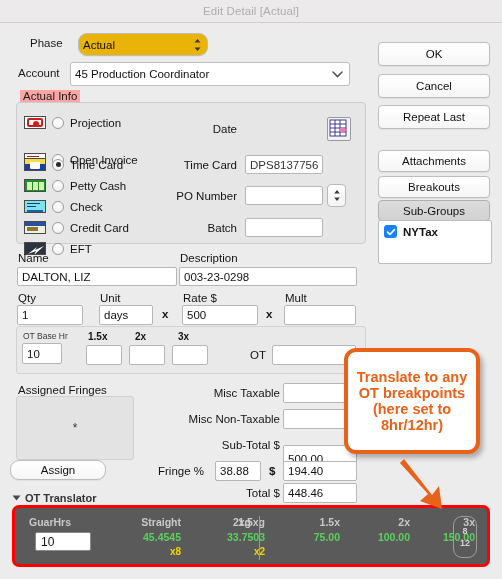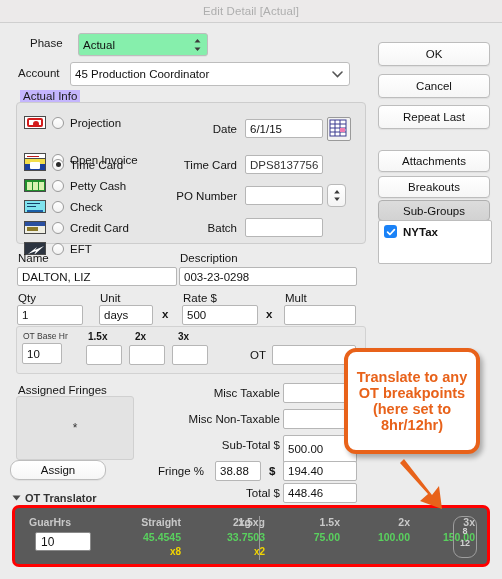--- a/index.html
+++ b/index.html
@@ -24,41 +24,41 @@
   .fld{
     background:#fff;border:1px solid #b6b6b6;border-radius:2px;
     font-size:11.5px;color:#111;box-sizing:border-box;
     display:flex;align-items:center;padding:0 4px;height:19px;
   }
   .abs{position:absolute;}
 
   
   .phase-sel{
     position:absolute;left:78px;top:33px;width:120px;height:21px;
-    background:#86efac;border:1px solid #bdbdbd;border-radius:3px;
+    background:#eab308;border:1px solid #bdbdbd;border-radius:9px;
     display:flex;align-items:center;padding:0 4px;font-size:11.5px;color:#111;
     box-shadow:0 1px 0 rgba(0,0,0,.04);
   }
   .stepper{
     position:absolute;right:5px;top:50%;transform:translateY(-50%);
     width:9px;height:14px;
   }
   .acct-sel{
     position:absolute;left:70px;top:62px;width:270px;height:22px;
     background:#fff;border:1px solid #bdbdbd;border-radius:3px;
     display:flex;align-items:center;padding:0 4px;font-size:11.5px;color:#111;
   }
   .chev{position:absolute;right:6px;top:50%;transform:translateY(-50%);}
 
   
   .grp{
     position:absolute;left:16px;top:102px;width:348px;height:140px;
     background:#e6e6e6;border:1px solid #cdcdcd;border-radius:4px;
   }
-  .grp-title{position:absolute;left:20px;top:90px;font-size:11.5px;color:#1a1a1a;background:#c4b5fd;padding:0 3px;}
+  .grp-title{position:absolute;left:20px;top:90px;font-size:11.5px;color:#1a1a1a;background:#fca5a5;padding:0 3px;}
 
   .radio-row{position:absolute;left:24px;display:flex;align-items:center;height:17px;}
   .ico{width:22px;height:13px;border:1px solid #4a4a4a;box-sizing:border-box;
        margin-right:6px;display:block;position:relative;overflow:hidden;}
   .radio{
     width:12px;height:12px;border-radius:50%;
     background:linear-gradient(#ffffff,#f2f2f2);
     border:1px solid #9b9b9b;box-sizing:border-box;margin-right:6px;
     position:relative;flex:none;
   }
@@ -249,21 +249,20 @@
     <span class="ico" style="background:#2c3440;">
       <svg width="22" height="13" viewBox="0 0 22 13">
           <path d="M3 10 L12 3 L10 6 L19 2 L9 11 L11 7 Z" fill="#fff"></path>
         </svg>
     </span>
     <span class="radio"></span>
     <span class="rlabel">EFT</span>
   </div>
 
   <div class="grp-lbl" style="left:175px;top:123px;width:62px;">Date</div>
-  <div class="fld" style="position:absolute;left:245px;top:119px;width:78px;">6/1/15</div>
   <div style="position:absolute;left:327px;top:117px;width:22px;height:22px;background:#f2f2f2;border:1px solid #9a9a9a;border-radius:2px;">
     <svg width="20" height="20" viewBox="0 0 20 20" style="display:block;">
       <rect x="2" y="2" width="16" height="16" fill="#fff" stroke="#3b3b8f" stroke-width="1"></rect>
       <line x1="2" y1="6" x2="18" y2="6" stroke="#3b3b8f" stroke-width="1"></line>
       <line x1="2" y1="10" x2="18" y2="10" stroke="#3b3b8f" stroke-width="1"></line>
       <line x1="2" y1="14" x2="18" y2="14" stroke="#3b3b8f" stroke-width="1"></line>
       <line x1="7" y1="2" x2="7" y2="18" stroke="#3b3b8f" stroke-width="1"></line>
       <line x1="12" y1="2" x2="12" y2="18" stroke="#3b3b8f" stroke-width="1"></line>
       <rect x="12" y="10" width="5" height="4" fill="#f07ab0"></rect>
     </svg>
@@ -328,21 +327,21 @@
   </div>
   <div class="btn" style="position:absolute;left:10px;top:460px;width:96px;height:20px;border-radius:9px;">Assign</div>
 
   <div class="sec-lbl" style="left:188px;top:387px;width:92px;text-align:right;">Misc Taxable</div>
   <div class="fld" style="position:absolute;left:283px;top:383px;width:74px;height:20px;"></div>
 
   <div class="sec-lbl" style="left:158px;top:413px;width:122px;text-align:right;">Misc Non-Taxable</div>
   <div class="fld" style="position:absolute;left:283px;top:409px;width:74px;height:20px;"></div>
 
   <div class="sec-lbl" style="left:188px;top:439px;width:92px;text-align:right;">Sub-Total $</div>
-  <div class="fld" style="position:absolute;left:283px;top:435px;width:74px;height:28px;">500.00</div>
+  <div class="fld" style="position:absolute;left:283px;top:445px;width:74px;height:28px;">500.00</div>
 
   <div class="sec-lbl" style="left:158px;top:465px;">Fringe %</div>
   <div class="fld" style="position:absolute;left:215px;top:461px;width:46px;height:20px;">38.88</div>
   <div class="sec-lbl" style="left:269px;top:465px;font-weight:bold;">$</div>
   <div class="fld" style="position:absolute;left:283px;top:461px;width:74px;height:20px;">194.40</div>
 
   <div class="sec-lbl" style="left:188px;top:487px;width:92px;text-align:right;">Total $</div>
   <div class="fld" style="position:absolute;left:283px;top:483px;width:74px;height:20px;">448.46</div>
 
   <div class="btn rbtn" style="top:42px;">OK</div>

